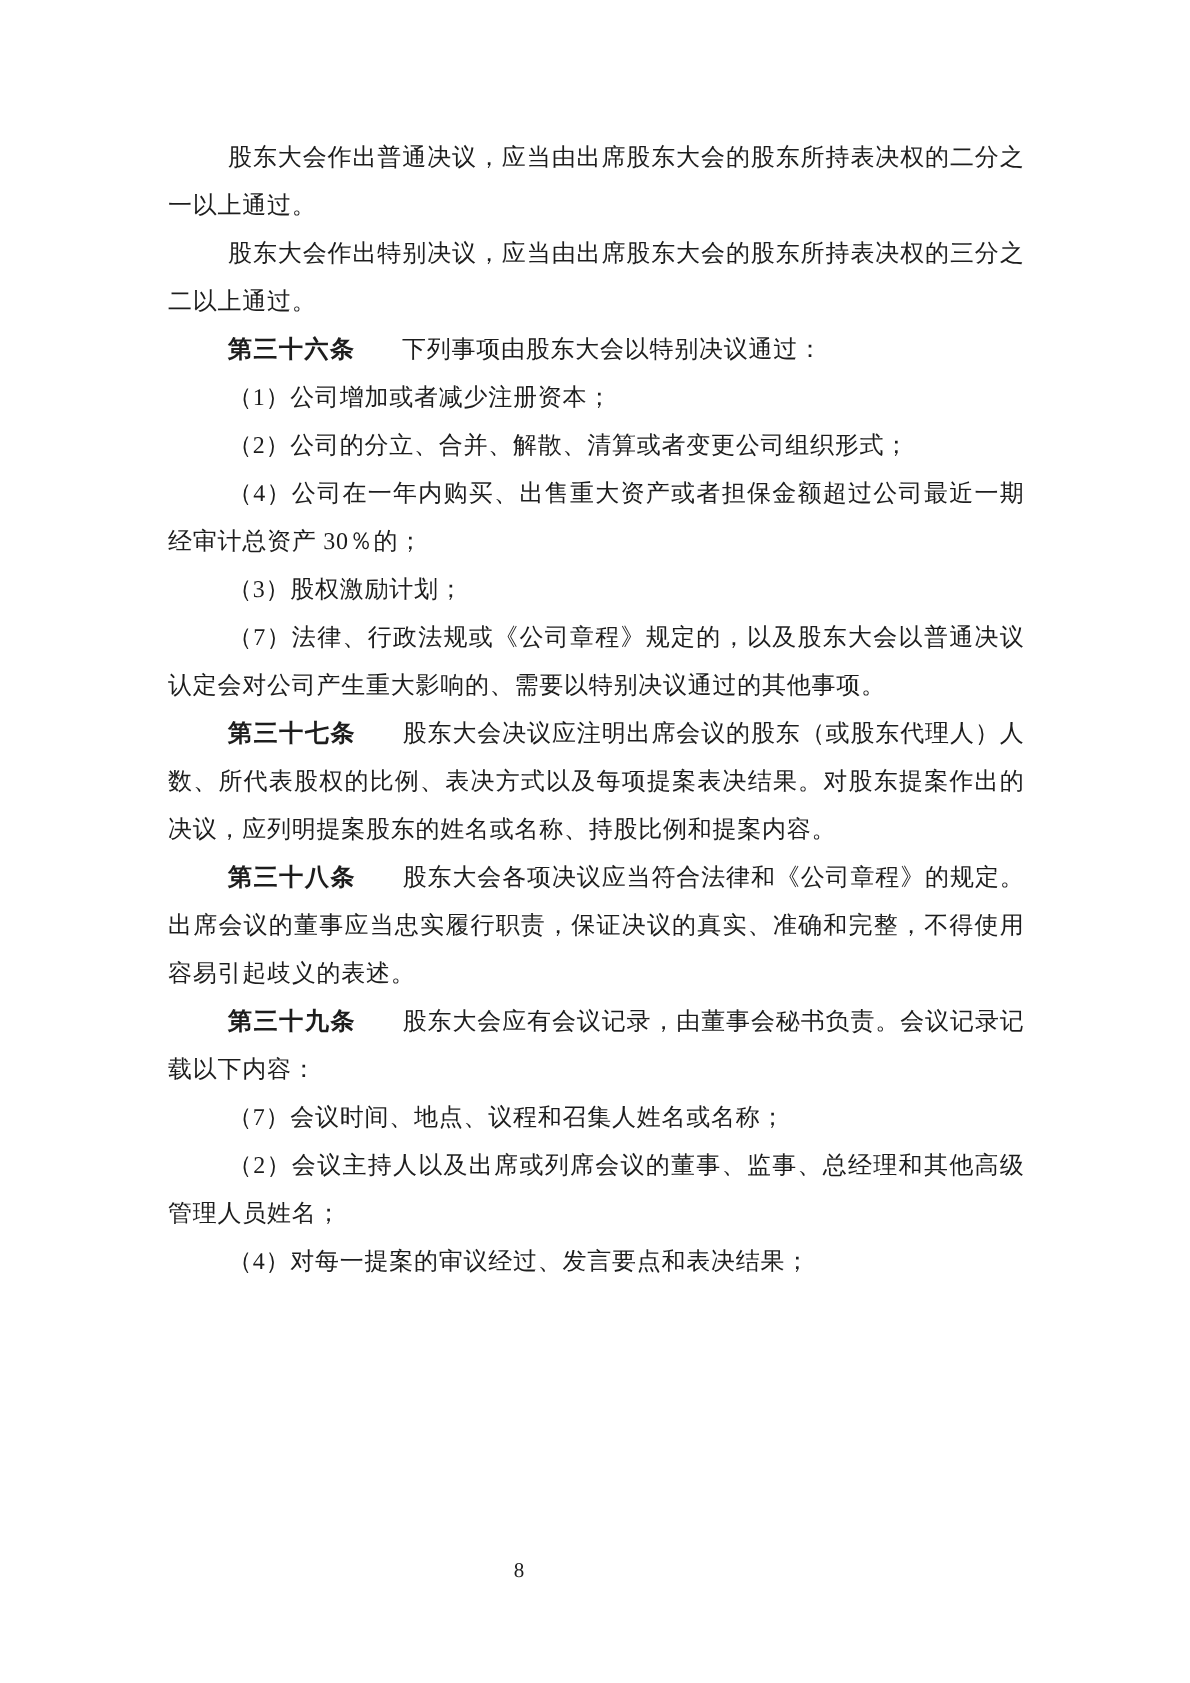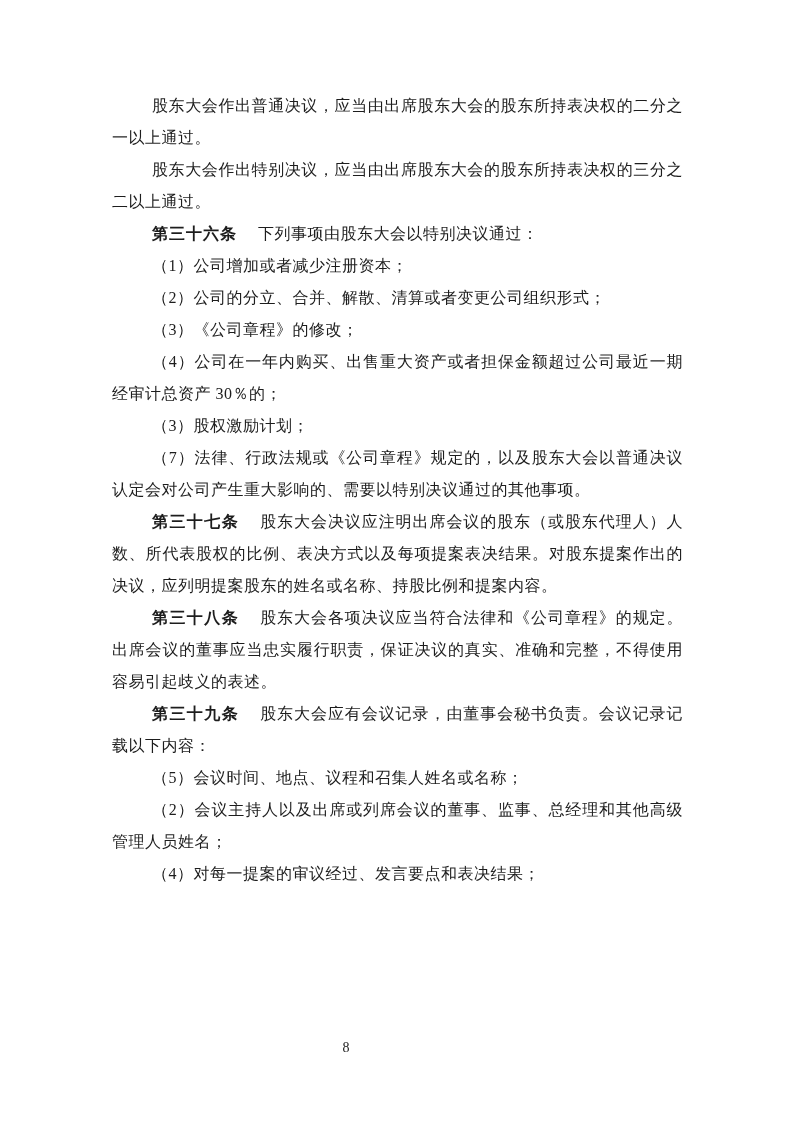--- a/index.html
+++ b/index.html
@@ -27,21 +27,21 @@
     font-size: 16px;
     line-height: 32px;
     letter-spacing: 0.5px;
     text-align: justify;
     text-indent: 40px;
     word-break: break-all;
   }
   .art {
     font-family: Liberation Sans, sans-serif;
     font-weight: 700;
-    margin-right: 21px;
+    margin-right: 31px;
     letter-spacing: 1px;
   }
   .page-number {
     position: absolute;
     top: 1039px;
     left: 0;
     width: 100%;
     text-align: center;
     font-size: 14px;
     line-height: 18px;
@@ -57,36 +57,35 @@
     <p class="para"><span>股东大会作出普通决议，应当由出席股东大会的股东所持表决权的二分之一以上通过。</span></p>
 
     <p class="para"><span>股东大会作出特别决议，应当由出席股东大会的股东所持表决权的三分之二以上通过。</span></p>
 
     <p class="para"><b class="art">第三十六条</b><span>下列事项由股东大会以特别决议通过：</span></p>
 
     <p class="para"><span>（1）公司增加或者减少注册资本；</span></p>
 
     <p class="para"><span>（2）公司的分立、合并、解散、清算或者变更公司组织形式；</span></p>
 
-    <p class="para"><span>（3）《公司章程》的修改；</span></p>
 
     <p class="para"><span>（4）公司在一年内购买、出售重大资产或者担保金额超过公司最近一期经审计总资产 30％的；</span></p>
 
     <p class="para"><span>（3）股权激励计划；</span></p>
 
     <p class="para"><span>（7）法律、行政法规或《公司章程》规定的，以及股东大会以普通决议认定会对公司产生重大影响的、需要以特别决议通过的其他事项。</span></p>
 
 
     <p class="para"><b class="art">第三十七条</b><span>股东大会决议应注明出席会议的股东（或股东代理人）人数、所代表股权的比例、表决方式以及每项提案表决结果。对股东提案作出的决议，应列明提案股东的姓名或名称、持股比例和提案内容。</span></p>
 
     <p class="para"><b class="art">第三十八条</b><span>股东大会各项决议应当符合法律和《公司章程》的规定。出席会议的董事应当忠实履行职责，保证决议的真实、准确和完整，不得使用容易引起歧义的表述。</span></p>
 
     <p class="para"><b class="art">第三十九条</b><span>股东大会应有会议记录，由董事会秘书负责。会议记录记载以下内容：</span></p>
 
-    <p class="para"><span>（5）会议时间、地点、议程和召集人姓名或名称；</span></p>
+    <p class="para"><span>（7）会议时间、地点、议程和召集人姓名或名称；</span></p>
 
     <p class="para"><span>（2）会议主持人以及出席或列席会议的董事、监事、总经理和其他高级管理人员姓名；</span></p>
 
 
     <p class="para"><span>（4）对每一提案的审议经过、发言要点和表决结果；</span></p>
 
 
   </div>
 
   <div class="page-number">8</div>

